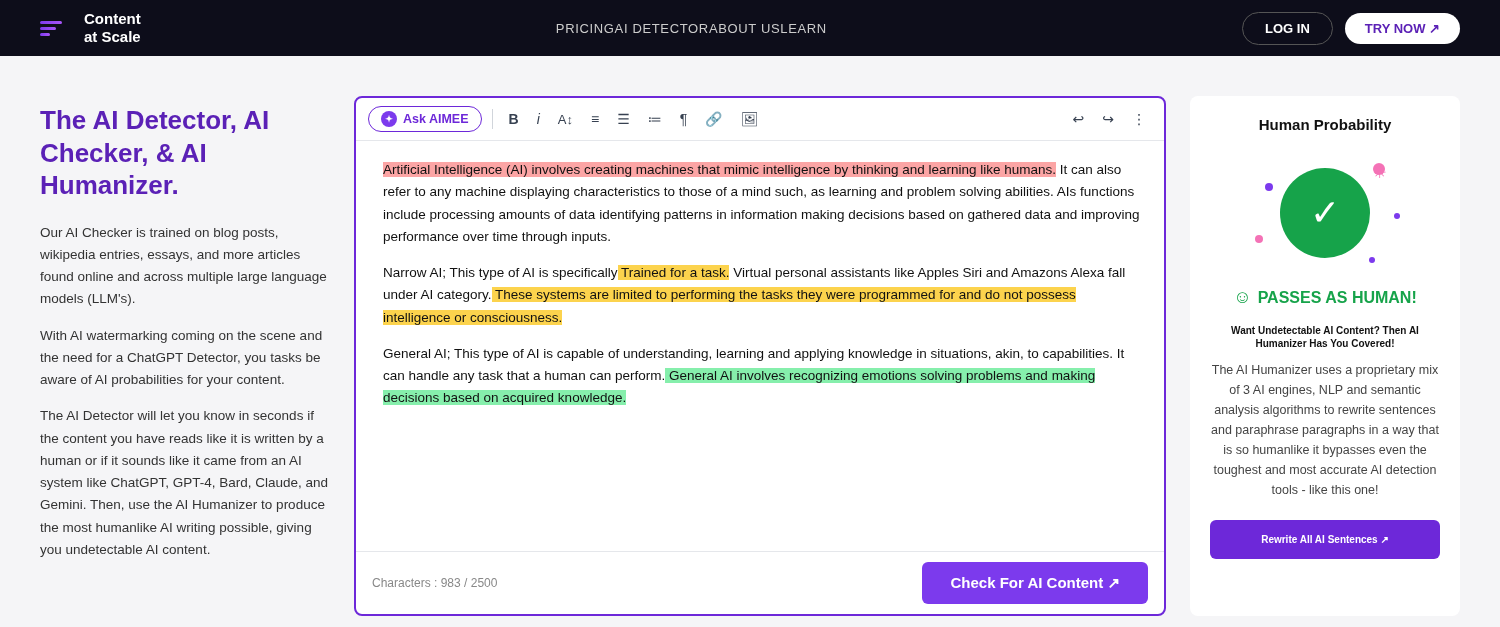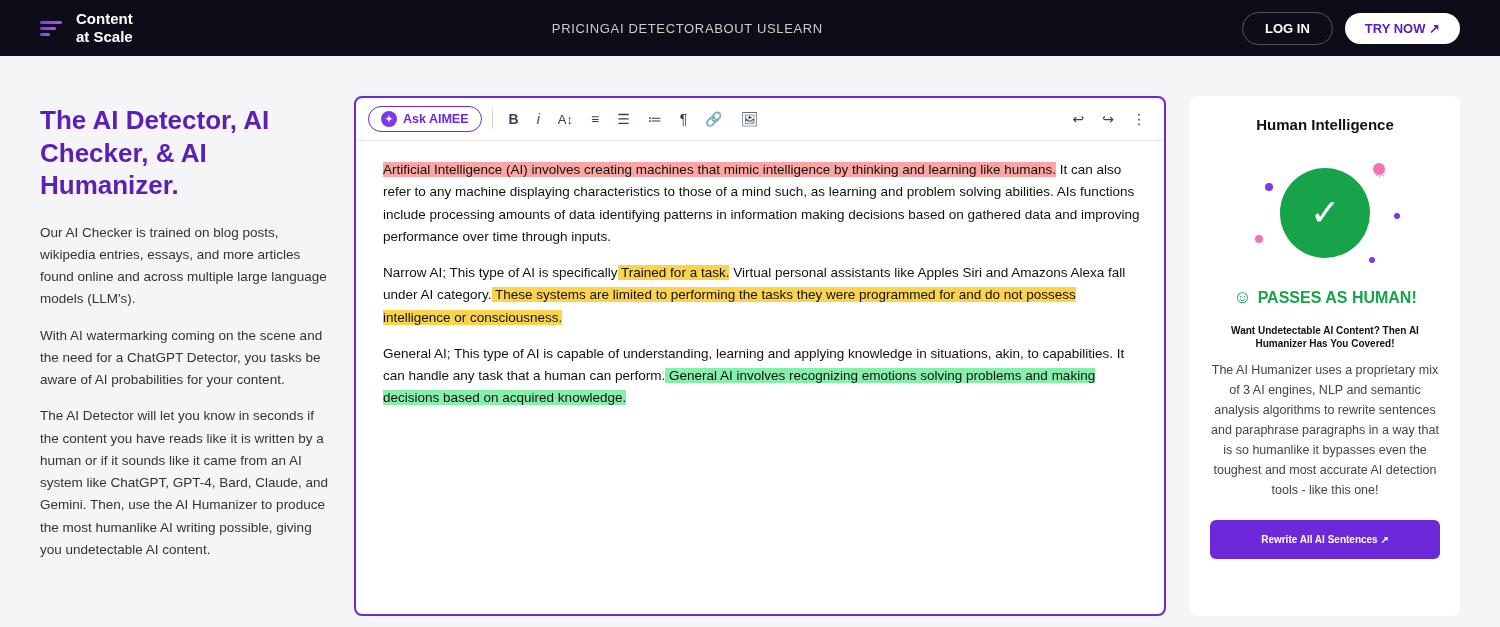--- a/index.html
+++ b/index.html
@@ -10,21 +10,21 @@
       background: #0d0d1a;
       display: flex;
       align-items: center;
       padding: 0 40px;
       height: 56px;
       gap: 40px;
     }
     .navbar-logo {
       display: flex;
       align-items: center;
-      gap: 14px;
+      gap: 22px;
       text-decoration: none;
     }
     .logo-icon {
       display: flex;
       flex-direction: column;
       gap: 3px;
     }
     .logo-line {
       height: 3px;
       border-radius: 2px;
@@ -355,24 +355,28 @@
         <span class="highlight-red">Artificial Intelligence (AI) involves creating machines that mimic intelligence by thinking and learning like humans.</span><span> It can also refer to any machine displaying characteristics to those of a mind such, as learning and problem solving abilities. AIs functions include processing amounts of data identifying patterns in information making decisions based on gathered data and improving performance over time through inputs.</span>
       </p>
       <p>
         <span>Narrow AI; This type of AI is specifically</span><span class="highlight-orange"> Trained for a task.</span><span> Virtual personal assistants like Apples Siri and Amazons Alexa fall under AI category.</span><span class="highlight-orange"> These systems are limited to performing the tasks they were programmed for and do not possess intelligence or consciousness.</span>
       </p>
       <p>
         <span>General AI; This type of AI is capable of understanding, learning and applying knowledge in situations, akin, to capabilities. It can handle any task that a human can perform.</span><span class="highlight-green"> General AI involves recognizing emotions solving problems and making decisions based on acquired knowledge.</span>
       </p>
     </div>
 
+    <div class="editor-footer">
+      <span class="char-count">Characters : 983 / 2500</span>
+      <button class="btn-check">Check For AI Content ↗</button>
+    </div>
   </div>
 
   <div class="right-panel">
-    <div class="right-title">Human Intelligence</div>
+    <div class="right-title">Human Probability</div>
 
     <div class="probability-visual">
       <div class="dot dot-pink1 star">✳</div>
       <div class="dot dot-purple1"></div>
       <div class="dot dot-purple2"></div>
       <div class="dot dot-purple3"></div>
       <div class="dot dot-pink2"></div>
       <div class="prob-circle">✓</div>
     </div>
 

